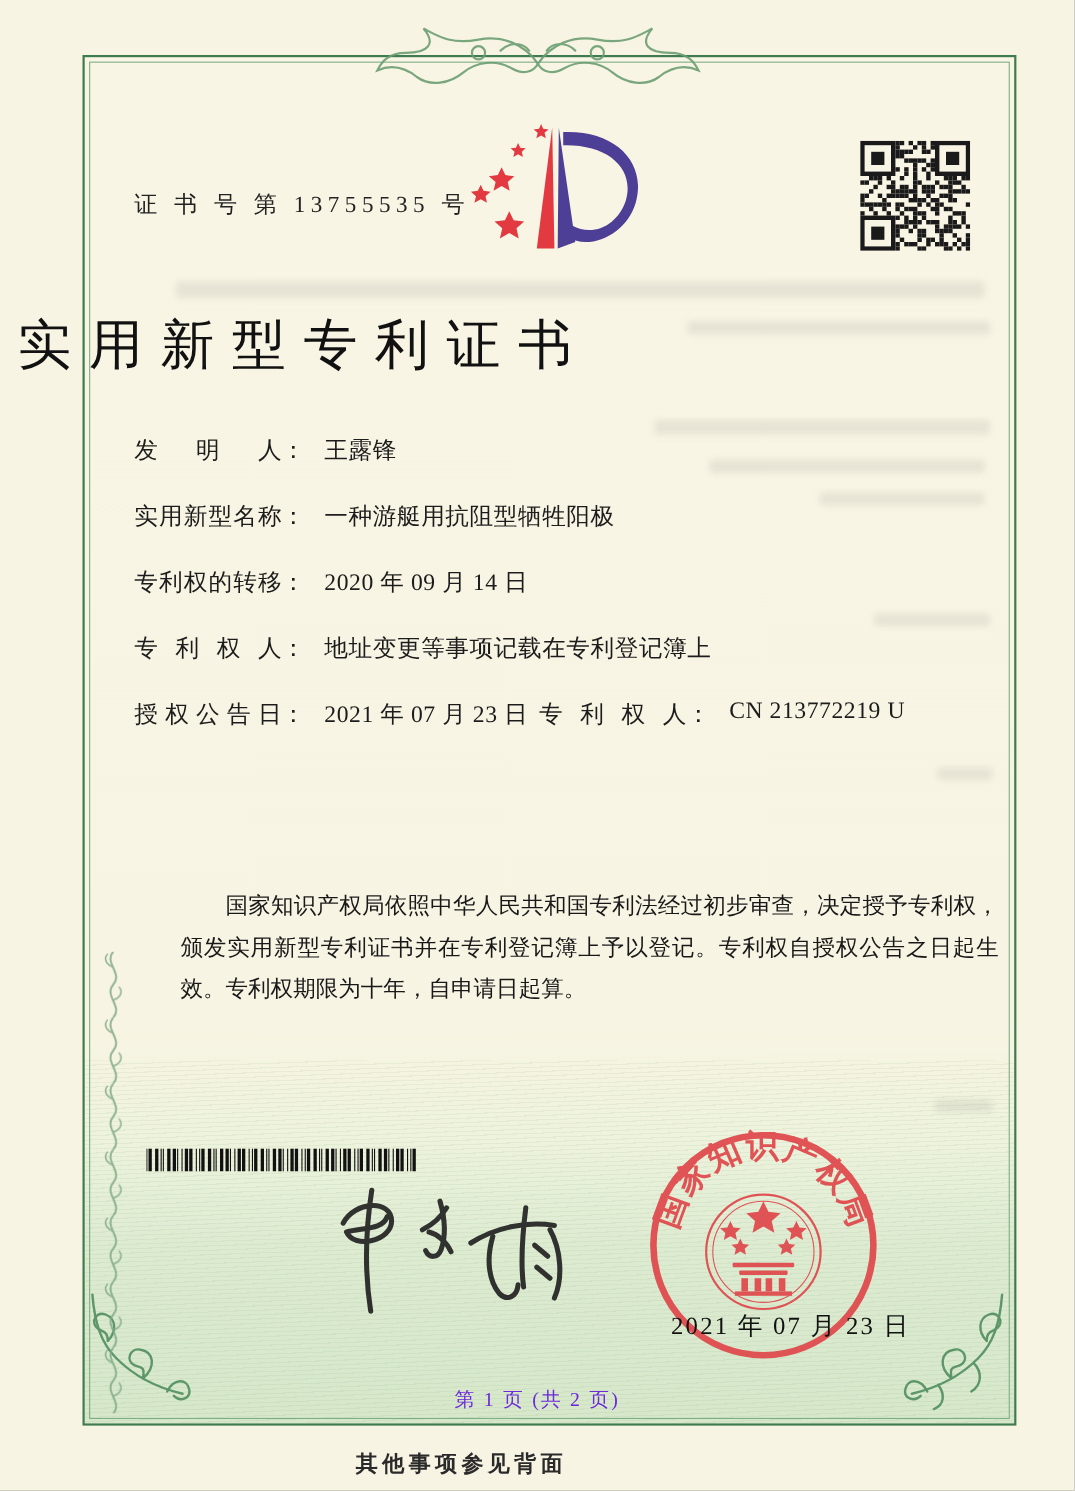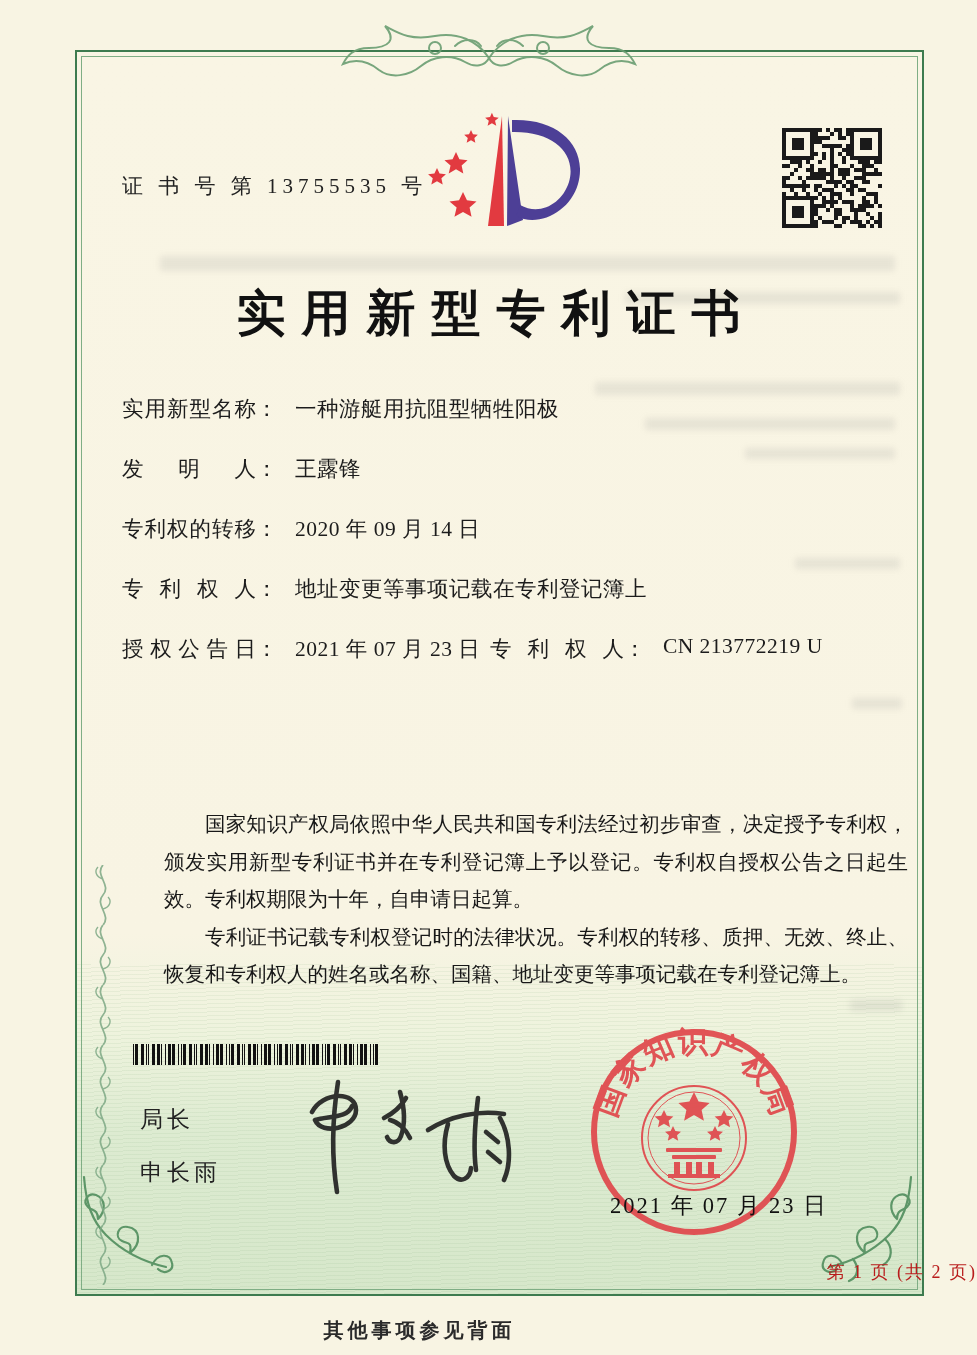--- a/index.html
+++ b/index.html
@@ -19,38 +19,38 @@
     border:1px solid #7fae85;pointer-events:none;
   }
   
   .guilloche{
     position:absolute;left:0;right:0;bottom:0;height:330px;
     background:repeating-linear-gradient(178deg,rgba(120,165,115,0.10) 0 1px,rgba(0,0,0,0) 1px 4px);
     pointer-events:none;
   }
   .certno{position:absolute;left:122px;top:128px;font-size:21px;letter-spacing:5px;color:#222;margin-top:44px;}
   .title{
-    position:absolute;left:0;top:281px;width:977px;text-align:center;
-    font-size:49px;font-weight:700;letter-spacing:16px;padding-left:16px;box-sizing:border-box;color:#111;
+    position:absolute;left:0;top:281px;width:977px;text-align:left;
+    font-size:49px;font-weight:400;letter-spacing:16px;padding-left:16px;box-sizing:border-box;color:#111;
   }
   .fields{position:absolute;left:122px;top:394px;width:760px;}
   .frow{position:relative;height:60px;font-size:21.5px;white-space:nowrap;}
   .flabel{display:inline-block;width:134px;text-align:justify;text-align-last:justify;-moz-text-align-last:justify;vertical-align:top;}
   .fcolon{display:inline-block;vertical-align:top;}
   .fvalue{display:inline-block;margin-left:12px;vertical-align:top;letter-spacing:0.5px;}
   .frow2{position:absolute;left:368px;top:0;}
   .paras{position:absolute;left:120px;top:806px;width:744px;font-size:20.5px;line-height:37.5px;text-align:justify;color:#181818;margin-left:44px;}
   .paras p{margin:0;text-indent:2em;}
   .barcode{position:absolute;left:133px;top:1044px;width:252px;height:21px;}
   .director{position:absolute;left:140px;top:1104px;font-size:23px;letter-spacing:4px;color:#222;}
   .director div{margin-bottom:22px;}
   .signature{position:absolute;left:282px;top:1072px;pointer-events:none;}
   .seal{position:absolute;left:588px;top:1026px;opacity:0.92;}
   .issue-date{position:absolute;left:610px;top:1190px;font-size:22.5px;letter-spacing:2px;color:#111;z-index:5;}
-  .page-footer{position:absolute;left:0;top:1260px;width:977px;text-align:right;font-size:18px;letter-spacing:2px;color:#b91c1c;}
+  .page-footer{position:absolute;left:0;top:1260px;width:977px;text-align:center;font-size:18px;letter-spacing:2px;color:#6d28d9;}
   .back-note{position:absolute;left:0;top:1317px;width:839px;text-align:center;font-size:20px;font-weight:700;letter-spacing:4px;color:#2a2a2a;}
   .logo{position:absolute;left:420px;top:104px;}
   .qr{position:absolute;left:782px;top:128px;}
   .ornament-top{position:absolute;left:339px;top:18px;}
   .corner-br{position:absolute;right:58px;bottom:66px;}
   .corner-bl{position:absolute;left:76px;bottom:66px;transform:scaleX(-1);}
   .vine-left{position:absolute;left:90px;bottom:70px;}
   .smudge{position:absolute;background:rgba(125,125,125,0.14);filter:blur(3px);border-radius:3px;}
 </style>
 </head>
@@ -343,26 +343,26 @@
       <rect x="70" y="2" width="28" height="28" fill="none" stroke="#1a1a1a" stroke-width="4"></rect>
       <rect x="78" y="10" width="12" height="12" fill="#1a1a1a"></rect>
       <rect x="2" y="70" width="28" height="28" fill="none" stroke="#1a1a1a" stroke-width="4"></rect>
       <rect x="10" y="78" width="12" height="12" fill="#1a1a1a"></rect>
     </svg>
 
   <div class="title">实用新型专利证书</div>
 
   <div class="fields">
     <div class="frow">
+      <span class="flabel">发明人</span><span class="fcolon">：</span>
+      <span class="fvalue">王露锋</span>
+    </div>
+    <div class="frow">
       <span class="flabel">实用新型名称</span><span class="fcolon">：</span>
       <span class="fvalue">一种游艇用抗阻型牺牲阳极</span>
-    </div>
-    <div class="frow">
-      <span class="flabel">发明人</span><span class="fcolon">：</span>
-      <span class="fvalue">王露锋</span>
     </div>
     <div class="frow">
       <span class="flabel">专利权的转移</span><span class="fcolon">：</span>
       <span class="fvalue">2020 年 09 月 14 日</span>
     </div>
     <div class="frow">
       <span class="flabel">专利权人</span><span class="fcolon">：</span>
       <span class="fvalue">地址变更等事项记载在专利登记簿上</span>
     </div>
     <div class="frow">
@@ -370,21 +370,20 @@
       <span class="fvalue">2021 年 07 月 23 日</span>
       <span class="frow2">
         <span class="flabel">专利权人</span><span class="fcolon">：</span>
         <span class="fvalue">CN 213772219 U</span>
       </span>
     </div>
   </div>
 
   <div class="paras">
     <p>国家知识产权局依照中华人民共和国专利法经过初步审查，决定授予专利权，颁发实用新型专利证书并在专利登记簿上予以登记。专利权自授权公告之日起生效。专利权期限为十年，自申请日起算。</p>
-    <p>专利证书记载专利权登记时的法律状况。专利权的转移、质押、无效、终止、恢复和专利权人的姓名或名称、国籍、地址变更等事项记载在专利登记簿上。</p>
   </div>
 
   <svg class="barcode" id="barcode" width="252" height="21" viewBox="0 0 252 21">
       <rect x="0" y="0" width="1" height="21" fill="#111"></rect>
       <rect x="2" y="0" width="3" height="21" fill="#111"></rect>
       <rect x="8" y="0" width="3" height="21" fill="#111"></rect>
       <rect x="13" y="0" width="1" height="21" fill="#111"></rect>
       <rect x="15" y="0" width="1" height="21" fill="#111"></rect>
       <rect x="19" y="0" width="3" height="21" fill="#111"></rect>
       <rect x="24" y="0" width="3" height="21" fill="#111"></rect>
@@ -438,24 +437,20 @@
       <rect x="216" y="0" width="3" height="21" fill="#111"></rect>
       <rect x="220" y="0" width="1" height="21" fill="#111"></rect>
       <rect x="224" y="0" width="1" height="21" fill="#111"></rect>
       <rect x="227" y="0" width="3" height="21" fill="#111"></rect>
       <rect x="231" y="0" width="3" height="21" fill="#111"></rect>
       <rect x="237" y="0" width="1" height="21" fill="#111"></rect>
       <rect x="240" y="0" width="1" height="21" fill="#111"></rect>
       <rect x="242" y="0" width="3" height="21" fill="#111"></rect>
     </svg>
 
-  <div class="director">
-    <div>局长</div>
-    <div>申长雨</div>
-  </div>
 
   <svg class="signature" width="240" height="130" viewBox="0 0 240 130">
     <g fill="none" stroke="#1e1e1e" stroke-width="4.6" stroke-linecap="round" stroke-linejoin="round" opacity="0.9">
       <path d="M56,10 C51,42 49,82 55,120"></path>
       <path d="M30,40 C40,20 74,18 74,38 C74,56 40,64 33,48 C48,44 66,46 70,34"></path>
       <path d="M124,26 C118,36 110,42 102,46"></path>
       <path d="M118,20 C122,34 124,50 119,64 C116,72 108,72 105,65"></path>
       <path d="M108,48 C116,50 124,57 128,66"></path>
       <path d="M146,58 C168,44 196,38 222,42"></path>
       <path d="M196,26 C193,50 191,76 194,98"></path>

